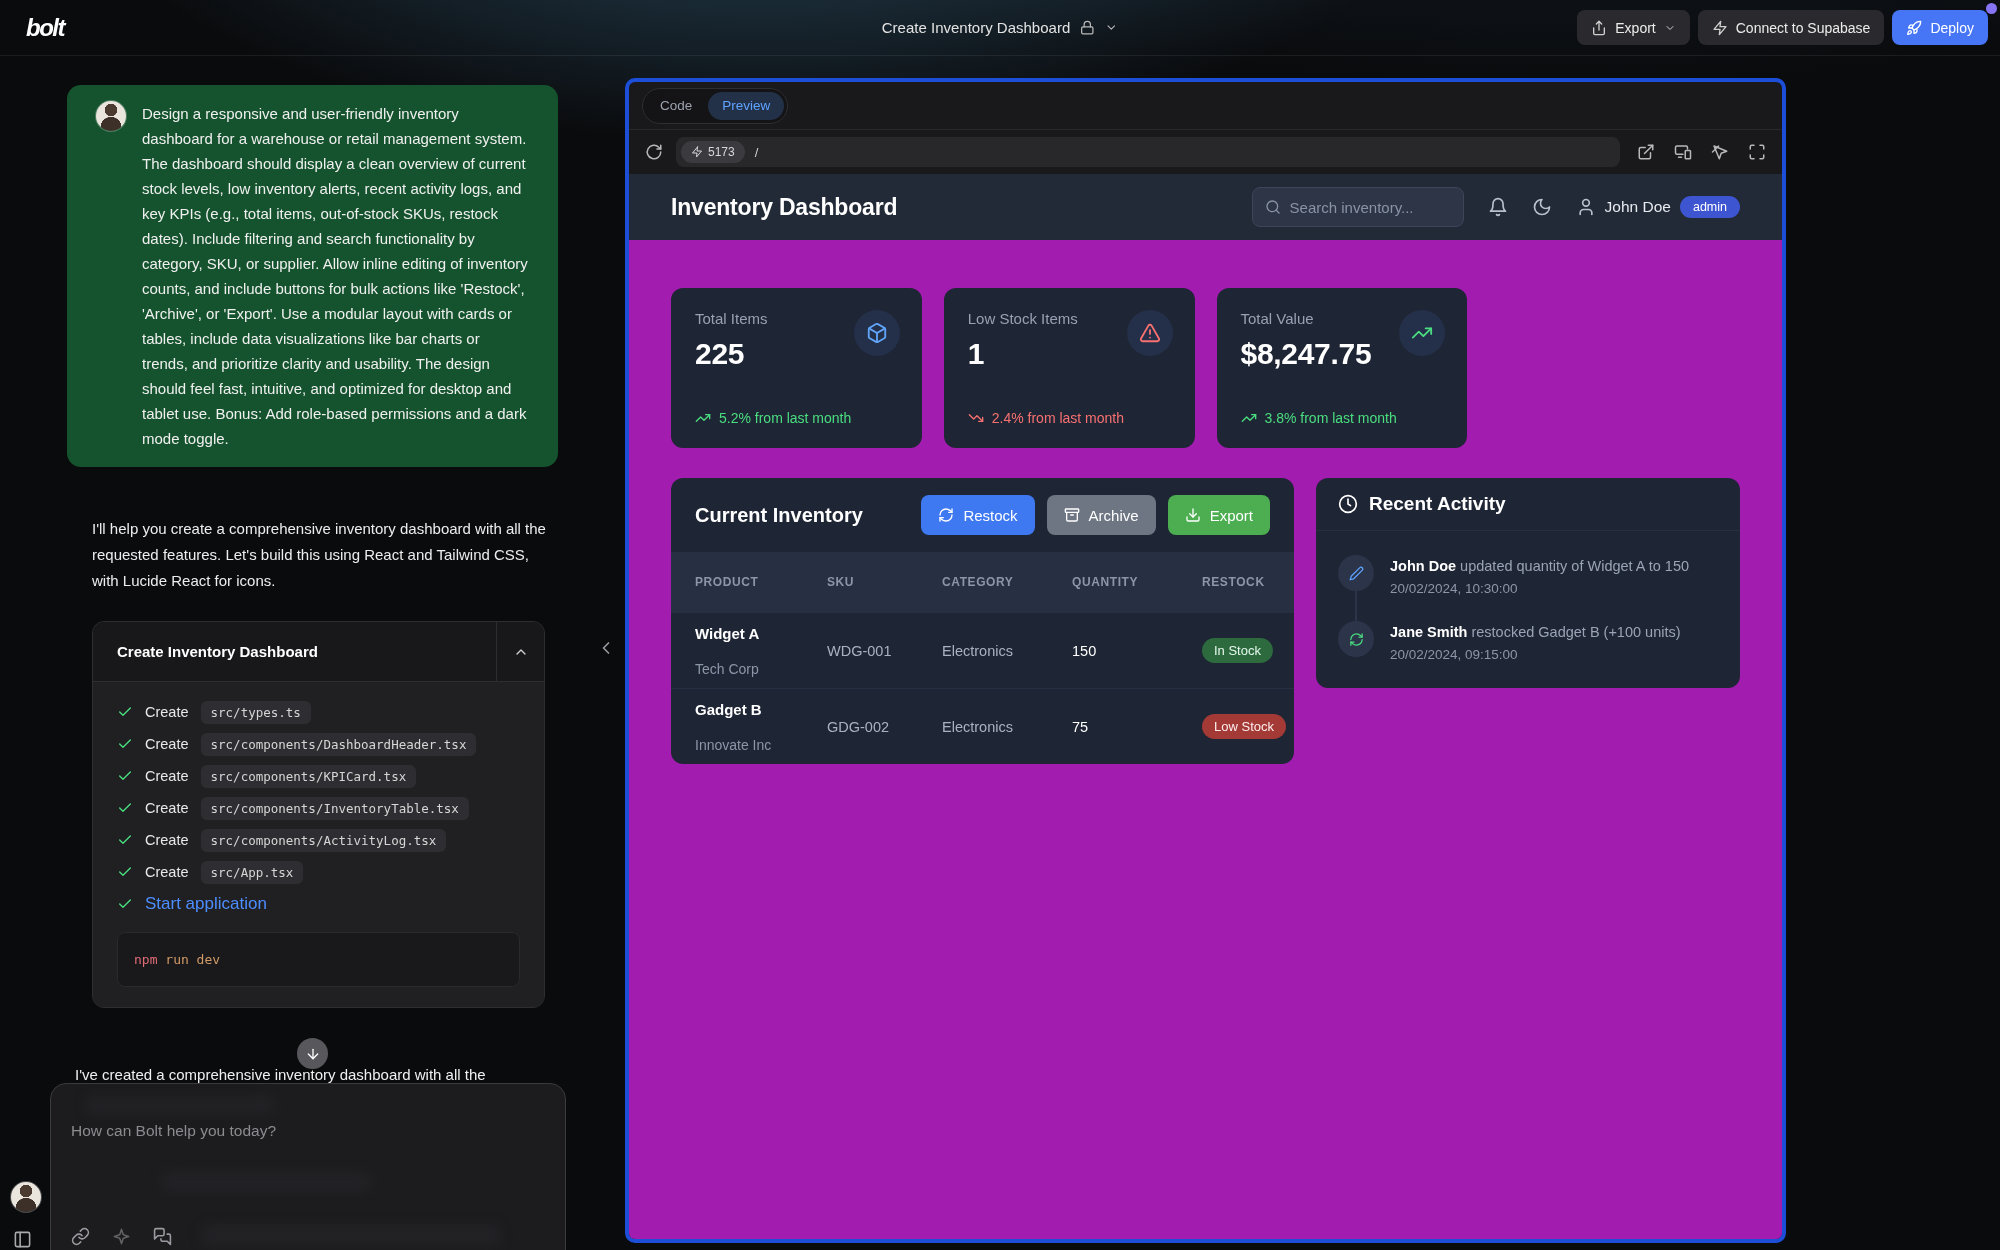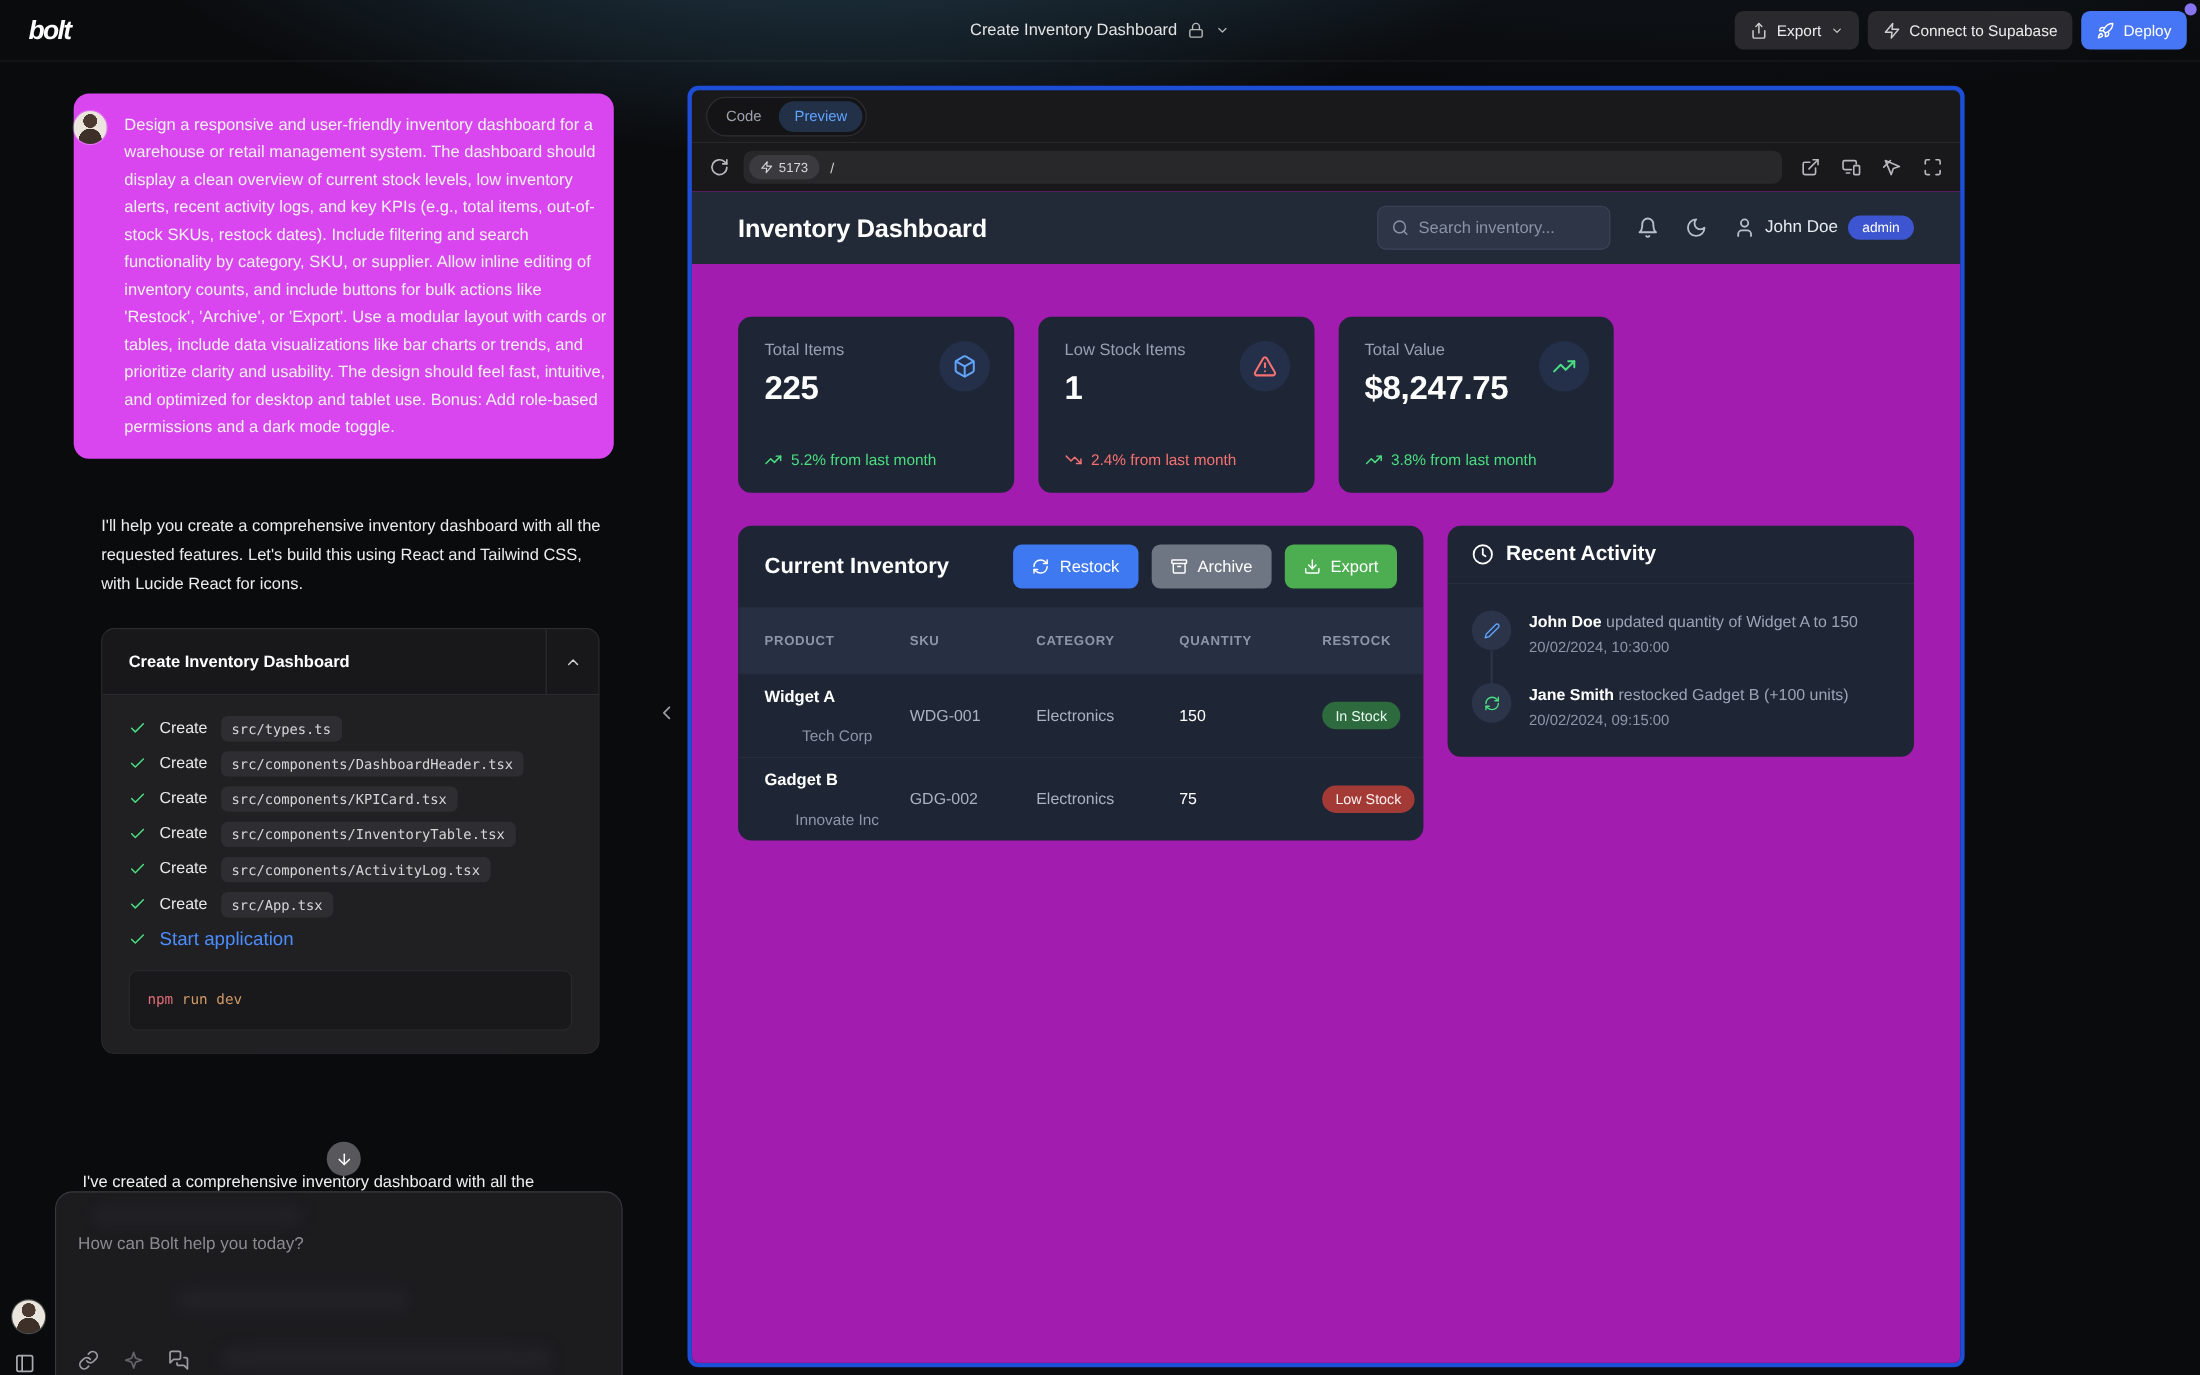--- a/index.html
+++ b/index.html
@@ -29,21 +29,21 @@
   .tb-btn.deploy .ic { color:#fff; }
   .supazap { fill:#3ecf8e; stroke:none; }
   .corner-dot { position:absolute; right:3px; top:3px; width:11px; height:11px; border-radius:50%; background:#8674f4; }
 
   
   #chat { position:absolute; left:0; top:56px; width:625px; height:1194px; }
   .avatar { width:30px; height:30px; border-radius:50%; flex:0 0 30px;
     background: radial-gradient(circle at 50% 30%, #4a3a30 0 24%, transparent 25%),
                 radial-gradient(circle at 50% 88%, #3c3028 0 34%, transparent 35%), #eae5dd;
     box-shadow:0 0 0 1px rgba(255,255,255,.25); }
-  .msg-card { margin:29px 67px 0 67px; background:#d946ef; border-radius:14px; padding:16px 0;
+  .msg-card { margin:29px 67px 0 67px; background:#14532d; border-radius:14px; padding:16px 29px;
     display:flex; gap:16px; }
   .msg-card p { font-size:15px; line-height:25px; color:#f0f0f0; }
   .assist { margin:49px 78px 0 92px; font-size:15px; line-height:26px; color:#ededed; }
 
   .artifact { margin:27px 80px 0 92px; border:1px solid #2e2e31; border-radius:12px; overflow:hidden; background:#1d1d20; }
   .art-head { display:flex; align-items:stretch; background:#18181a; border-bottom:1px solid #2e2e31; }
   .art-title { flex:1; padding:21px 24px; font-size:15px; font-weight:700; color:#fff; }
   .art-collapse { width:48px; display:flex; align-items:center; justify-content:center; border-left:1px solid #2e2e31; color:#cfcfcf; cursor:pointer; }
   .art-body { padding:14px 0 20px; background:#202023; }
   .step { display:flex; align-items:center; gap:12px; height:32px; padding:0 24px; }
@@ -123,21 +123,21 @@
   .act-btn.export  { background:#4cae51; }
   .tgrid { display:grid; grid-template-columns:132px 115px 130px 130px 117px 128px 1fr; align-items:center; padding:0 24px; }
   .thead { background:#272f42; min-height:60px; }
   .th { font-size:12px; font-weight:700; color:#8d96a9; letter-spacing:.6px; padding:10px 0; }
   .th.restock-col { max-width:78px; line-height:17px; }
   .th.right, .td.right { text-align:right; }
   .trow { min-height:76px; border-top:1px solid #272f42; }
   .trow:first-of-type { border-top:none; }
   .td { font-size:14.5px; color:#aab2c2; }
   .prod-name { font-size:15px; font-weight:600; color:#fff; }
-  .prod-supplier { font-size:14px; color:#8d96a9; margin-top:19px;text-align:center; }
+  .prod-supplier { font-size:14px; color:#8d96a9; margin-top:19px; }
   .qty { color:#fff; font-weight:500; }
   .badge { display:inline-block; padding:5px 12px; border-radius:999px; font-size:13px; }
   .badge.green { background:#2d6b3f; color:#e6f8ed; }
   .badge.red   { background:#a43a36; color:#fdeeee; }
   .edit-btn { color:#5ea3ff; cursor:pointer; display:inline-flex; margin-left:auto; }
 
   .ra-head { display:flex; align-items:center; gap:11px; padding:15px 22px; border-bottom:1px solid #272f42; color:#fff; }
   .ra-title { font-size:19px; font-weight:700; }
   .ra-body { padding:24px 22px 26px; }
   .ra-item { position:relative; display:flex; gap:16px; }

